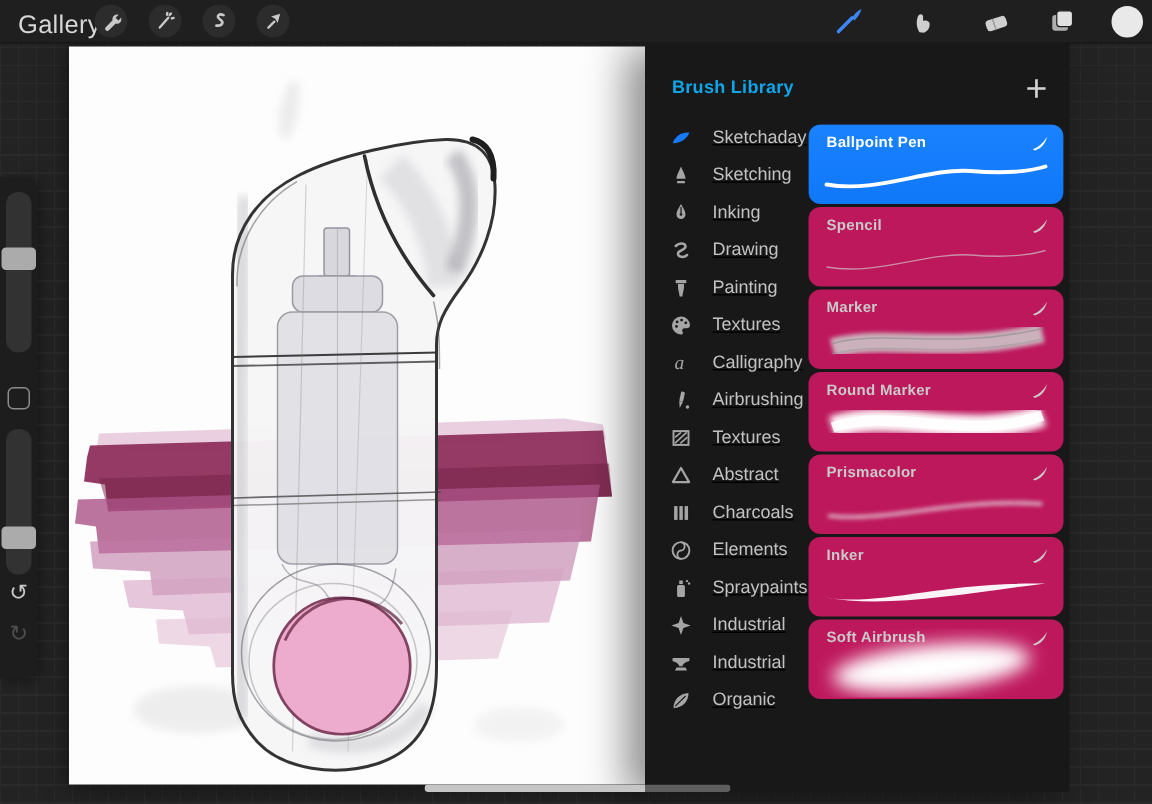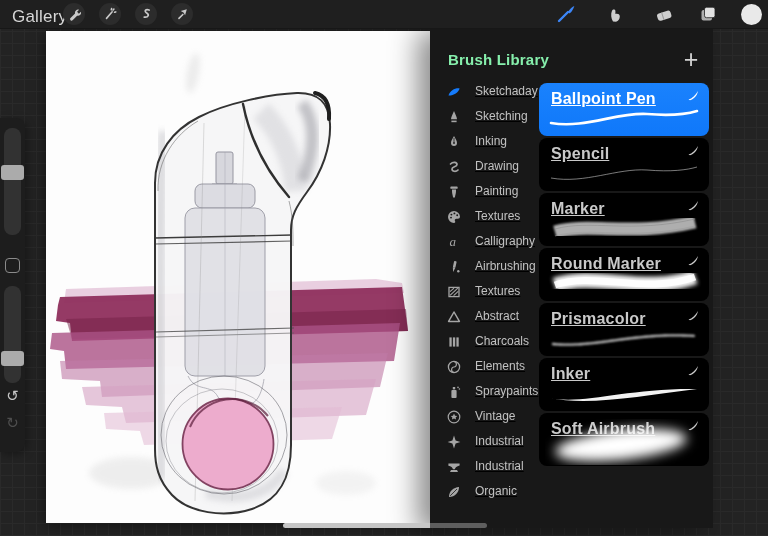--- a/index.html
+++ b/index.html
@@ -28,30 +28,30 @@
   #opacity-track{top:168px;height:97px;}
   .handle{left:1px;width:23px;height:15px;background:#ababab;border-radius:3px;}
   #size-handle{top:47px;}
   #opacity-handle{top:233px;}
   #modify-btn{left:5px;top:140px;width:13px;height:13px;border:1.5px solid #8b8b8b;border-radius:4px;background:transparent;}
   .histbtn{left:0;width:25px;text-align:center;font-size:15px;line-height:16px;}
   #undo-btn{top:270px;color:#c6c6c6;}
   #redo-btn{top:297px;color:#4e4e4e;}
   
   #panel{left:430px;top:28px;width:283px;height:500px;background:#181818;z-index:40;overflow:hidden;box-shadow:-12px 4px 26px rgba(0,0,0,.45);}
-  #panel-title{left:18px;top:23px;font-size:15px;font-weight:700;color:#86efac;letter-spacing:.2px;}
+  #panel-title{left:18px;top:23px;font-size:12px;font-weight:700;color:#0ea5e9;letter-spacing:.2px;}
   #add-brush{left:248px;top:16px;width:26px;height:30px;font-size:25px;font-weight:200;color:#d2d2d2;text-align:center;line-height:30px;}
   #cats{left:0;top:56px;width:108px;}
   .cat{height:25px;display:flex;align-items:flex-start;text-decoration:underline;}
   .cat .ci{width:16px;height:16px;margin-left:16px;flex:0 0 16px;}
   .cat .cl{margin-left:13px;font-size:12px;color:#c2c2c2;white-space:nowrap;}
   #brushes{left:109px;top:55px;width:170px;}
-  .card{position:relative;width:170px;height:53px;border-radius:8px;background:#000000;margin-bottom:2px;}
+  .card{position:relative;width:170px;height:53px;border-radius:8px;background:#be185d;margin-bottom:2px;}
   .card.selected{background:linear-gradient(180deg,#1a82fd,var(--paint-accent,#0f78fa));background-color:var(--accent-blue,#157bfb);}
-  .bname{position:absolute;left:12px;top:7px;font-size:16px;font-weight:700;color:#c9c9c9;letter-spacing:.2px;text-decoration:underline;}
+  .bname{position:absolute;left:12px;top:7px;font-size:10px;font-weight:700;color:#c9c9c9;letter-spacing:.2px;}
   .card.selected .bname{color:#fff;}
   .stylus{position:absolute;right:9px;top:7px;width:13px;height:11px;color:#c9c9c9;}
   .card.selected .stylus{color:#fff;}
   .stroke-svg{position:absolute;left:6px;top:20px;}
   
   #hscroll{left:283px;top:523px;height:5px;width:204px;z-index:60;display:flex;border-radius:3px;overflow:hidden;}
   #hscroll .lt{width:147px;background:#c6c6c6;}
   #hscroll .dk{width:57px;background:#5e5e5e;}
   svg{display:block;}
 </style>
@@ -336,29 +336,20 @@
             <rect x="6.8" y="3" width="2.4" height="2.4" fill="#a5a5a5"></rect>
             <circle cx="12" cy="3.4" r=".8" fill="#a5a5a5"></circle>
             <circle cx="13.4" cy="5" r=".8" fill="#a5a5a5"></circle>
           </svg>
         </span>
         <span class="cl">Spraypaints</span>
       </div>
     <div class="cat">
         <span class="ci">
           <svg width="16" height="16" viewBox="0 0 16 16">
-            <circle cx="8" cy="8" r="5.8" fill="none" stroke="#a5a5a5" stroke-width="1.2"></circle>
-            <path d="M8,4.6 l1,2.1 2.3,.2 -1.7,1.5 .5,2.2 -2.1,-1.2 -2.1,1.2 .5,-2.2 -1.7,-1.5 2.3,-.2 Z" fill="#a5a5a5"></path>
-          </svg>
-        </span>
-        <span class="cl">Vintage</span>
-      </div>
-    <div class="cat">
-        <span class="ci">
-          <svg width="16" height="16" viewBox="0 0 16 16">
             <path d="M8,1.6 L9.6,6.4 L14.4,8 L9.6,9.6 L8,14.4 L6.4,9.6 L1.6,8 L6.4,6.4 Z" fill="#a5a5a5"></path>
           </svg>
         </span>
         <span class="cl">Industrial</span>
       </div>
     <div class="cat">
         <span class="ci">
           <svg width="16" height="16" viewBox="0 0 16 16">
             <path d="M2.4,4.6 h11.2 v2 c-3,.8 -4.4,2 -4.7,3.6 h-2 c-.3,-1.6 -1.8,-2.8 -4.5,-3.4 Z" fill="#a5a5a5"></path>
             <path d="M5,11 h6 l1,2 H4 Z" fill="#a5a5a5"></path>

